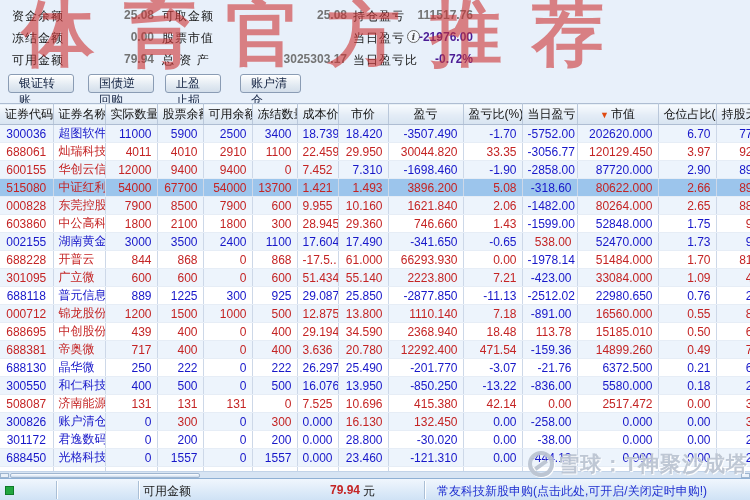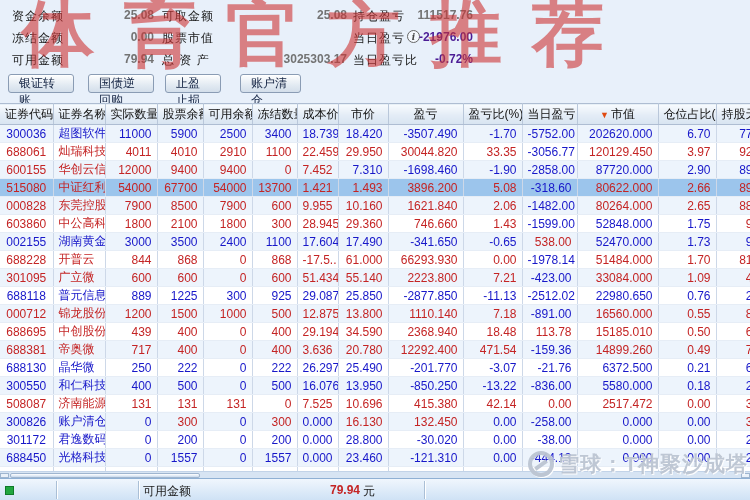--- a/index.html
+++ b/index.html
@@ -474,20 +474,21 @@
   </div>
 
   <div class="statusbar">
     <div class="sb-green"></div>
     <div class="sb-sep" style="left:56px"></div>
     <div class="sb-sep" style="left:138px"></div>
     <span class="sb-lab">可用金额</span>
     <span class="sb-val">79.94</span>
     <span class="sb-unit">元</span>
     <div class="sb-sep" style="left:424px"></div>
+    <span class="sb-msg">常友科技新股申购(点击此处,可开启/关闭定时申购!)</span>
   </div>
 
   <div class="wm-top">体育官方推荐</div>
   <div class="wm-bot">
     <div class="wm-logo"></div>
     <div class="wm-text">雪球：T神聚沙成塔</div>
   </div>
 
 </div>
 

